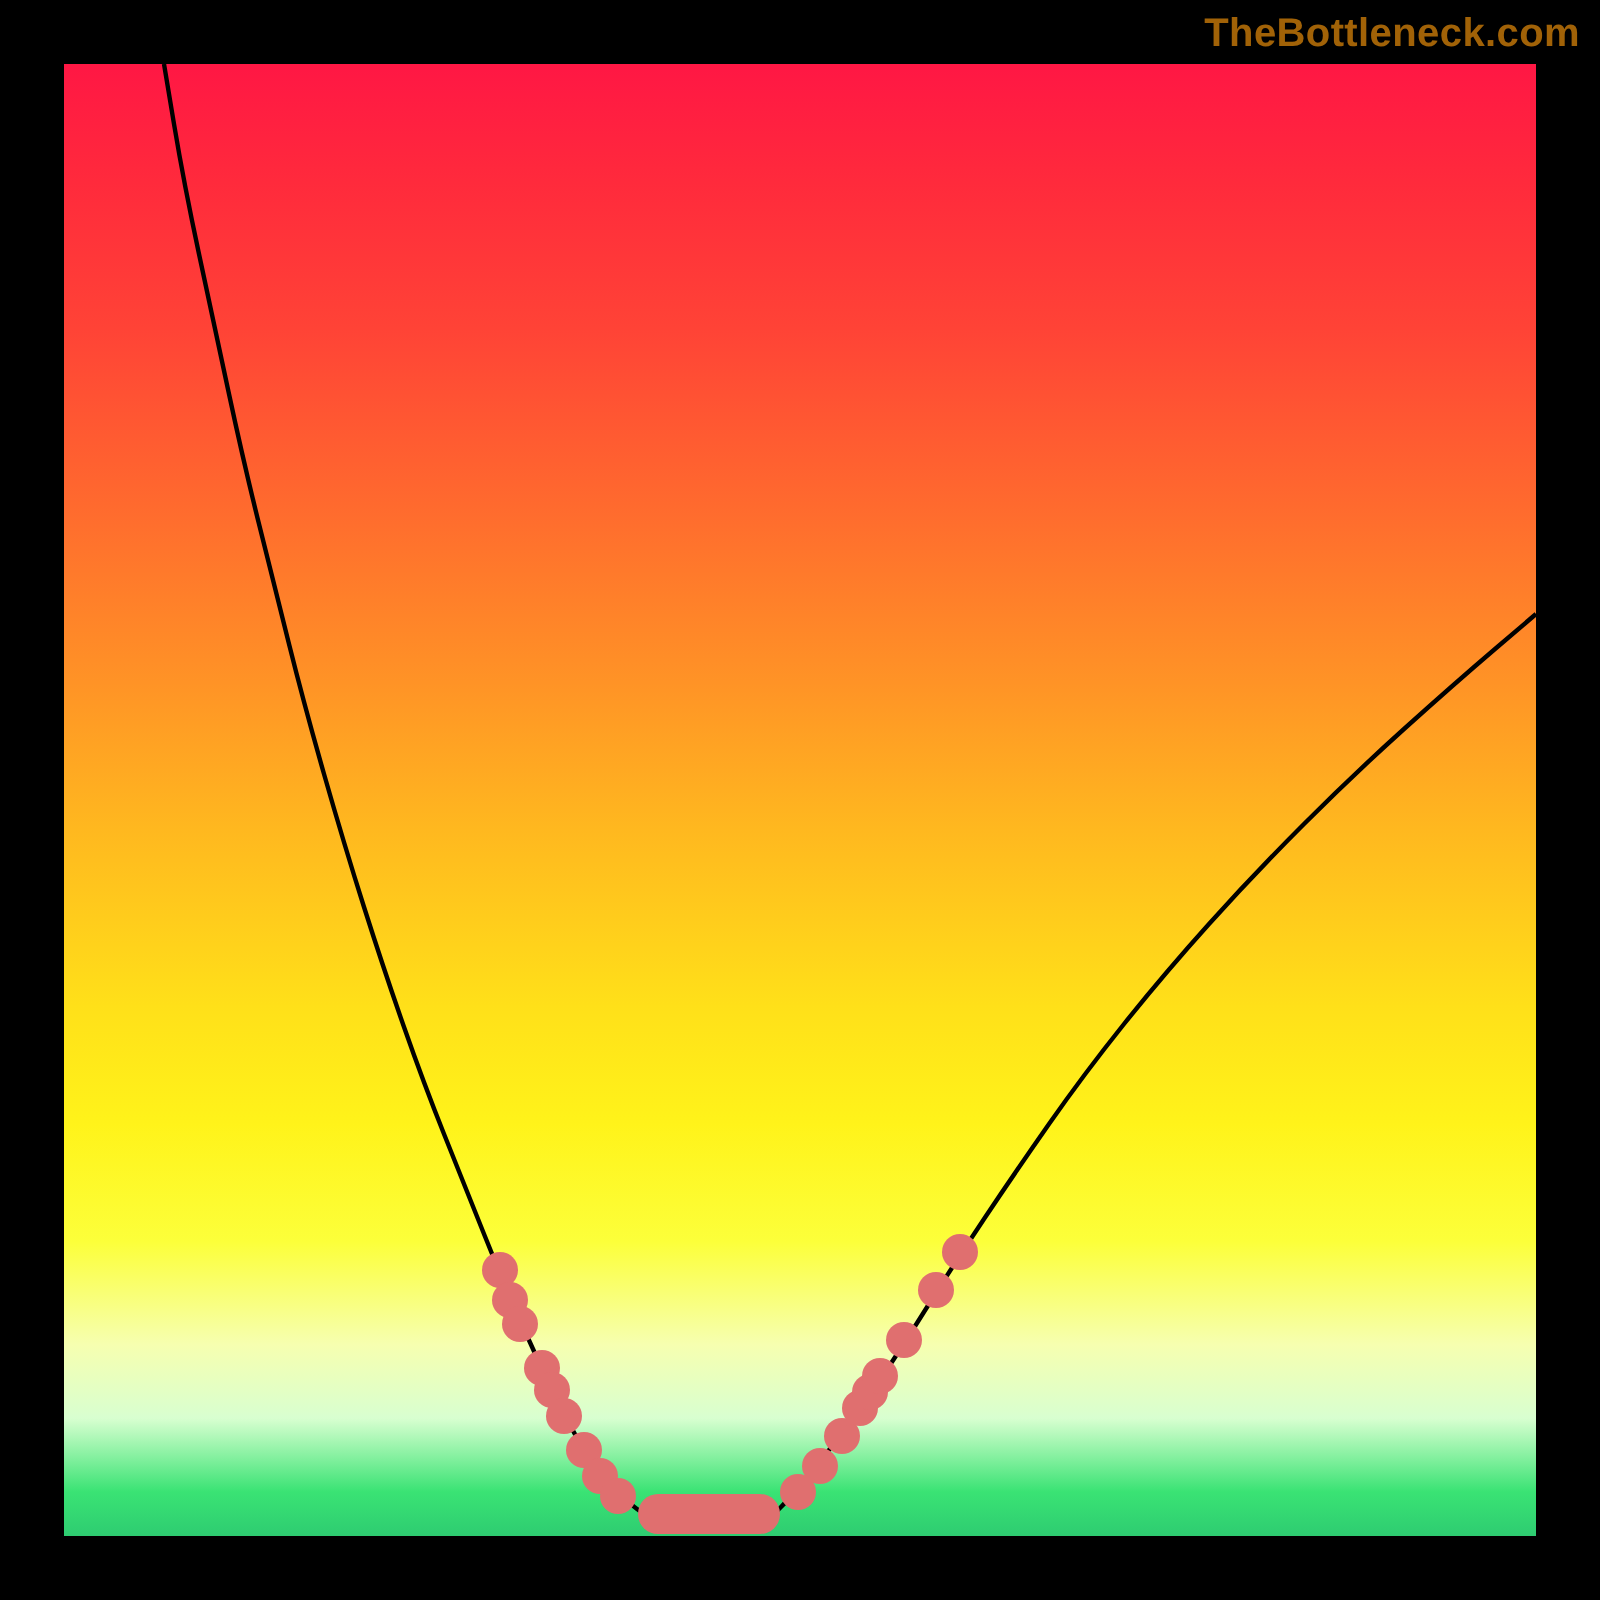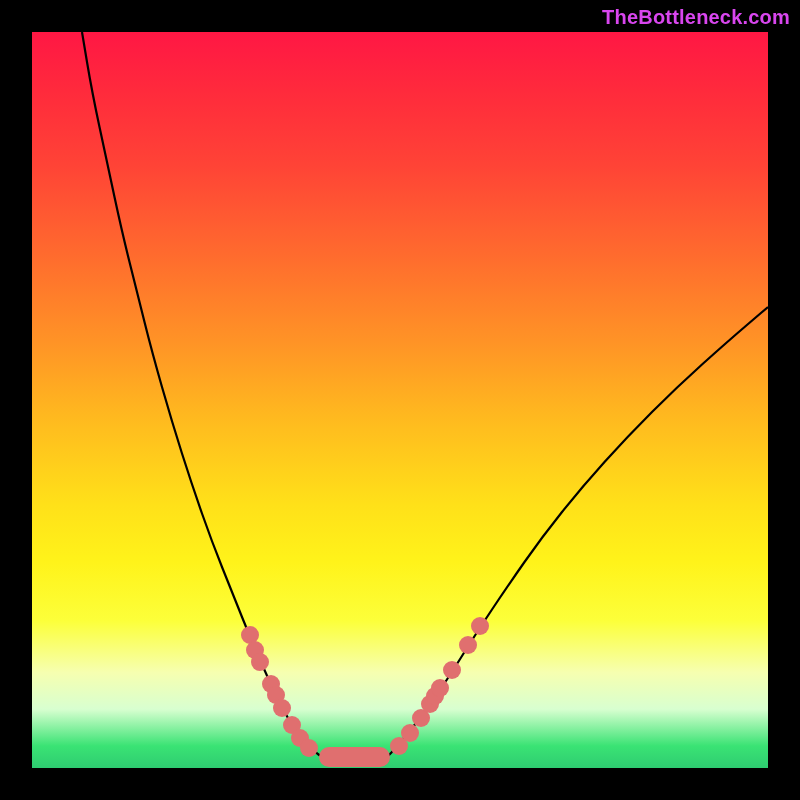--- a/index.html
+++ b/index.html
@@ -29,21 +29,21 @@
       #fcff3a 80%,
       #f6ffb0 87%,
       #d8ffd0 92%,
       #3ae374 97%,
       #2ecc71 100%);
   }
   .attrib {
     position: absolute;
     top: 6px;
     right: 10px;
-    color: #d946ef;
+    color: #a16207;
     font-size: 20px;
     font-weight: 600;
     letter-spacing: 0.2px;
   }
   svg.plot {
     position: absolute;
     left: 0;
     top: 0;
     width: 736px;
     height: 736px;

